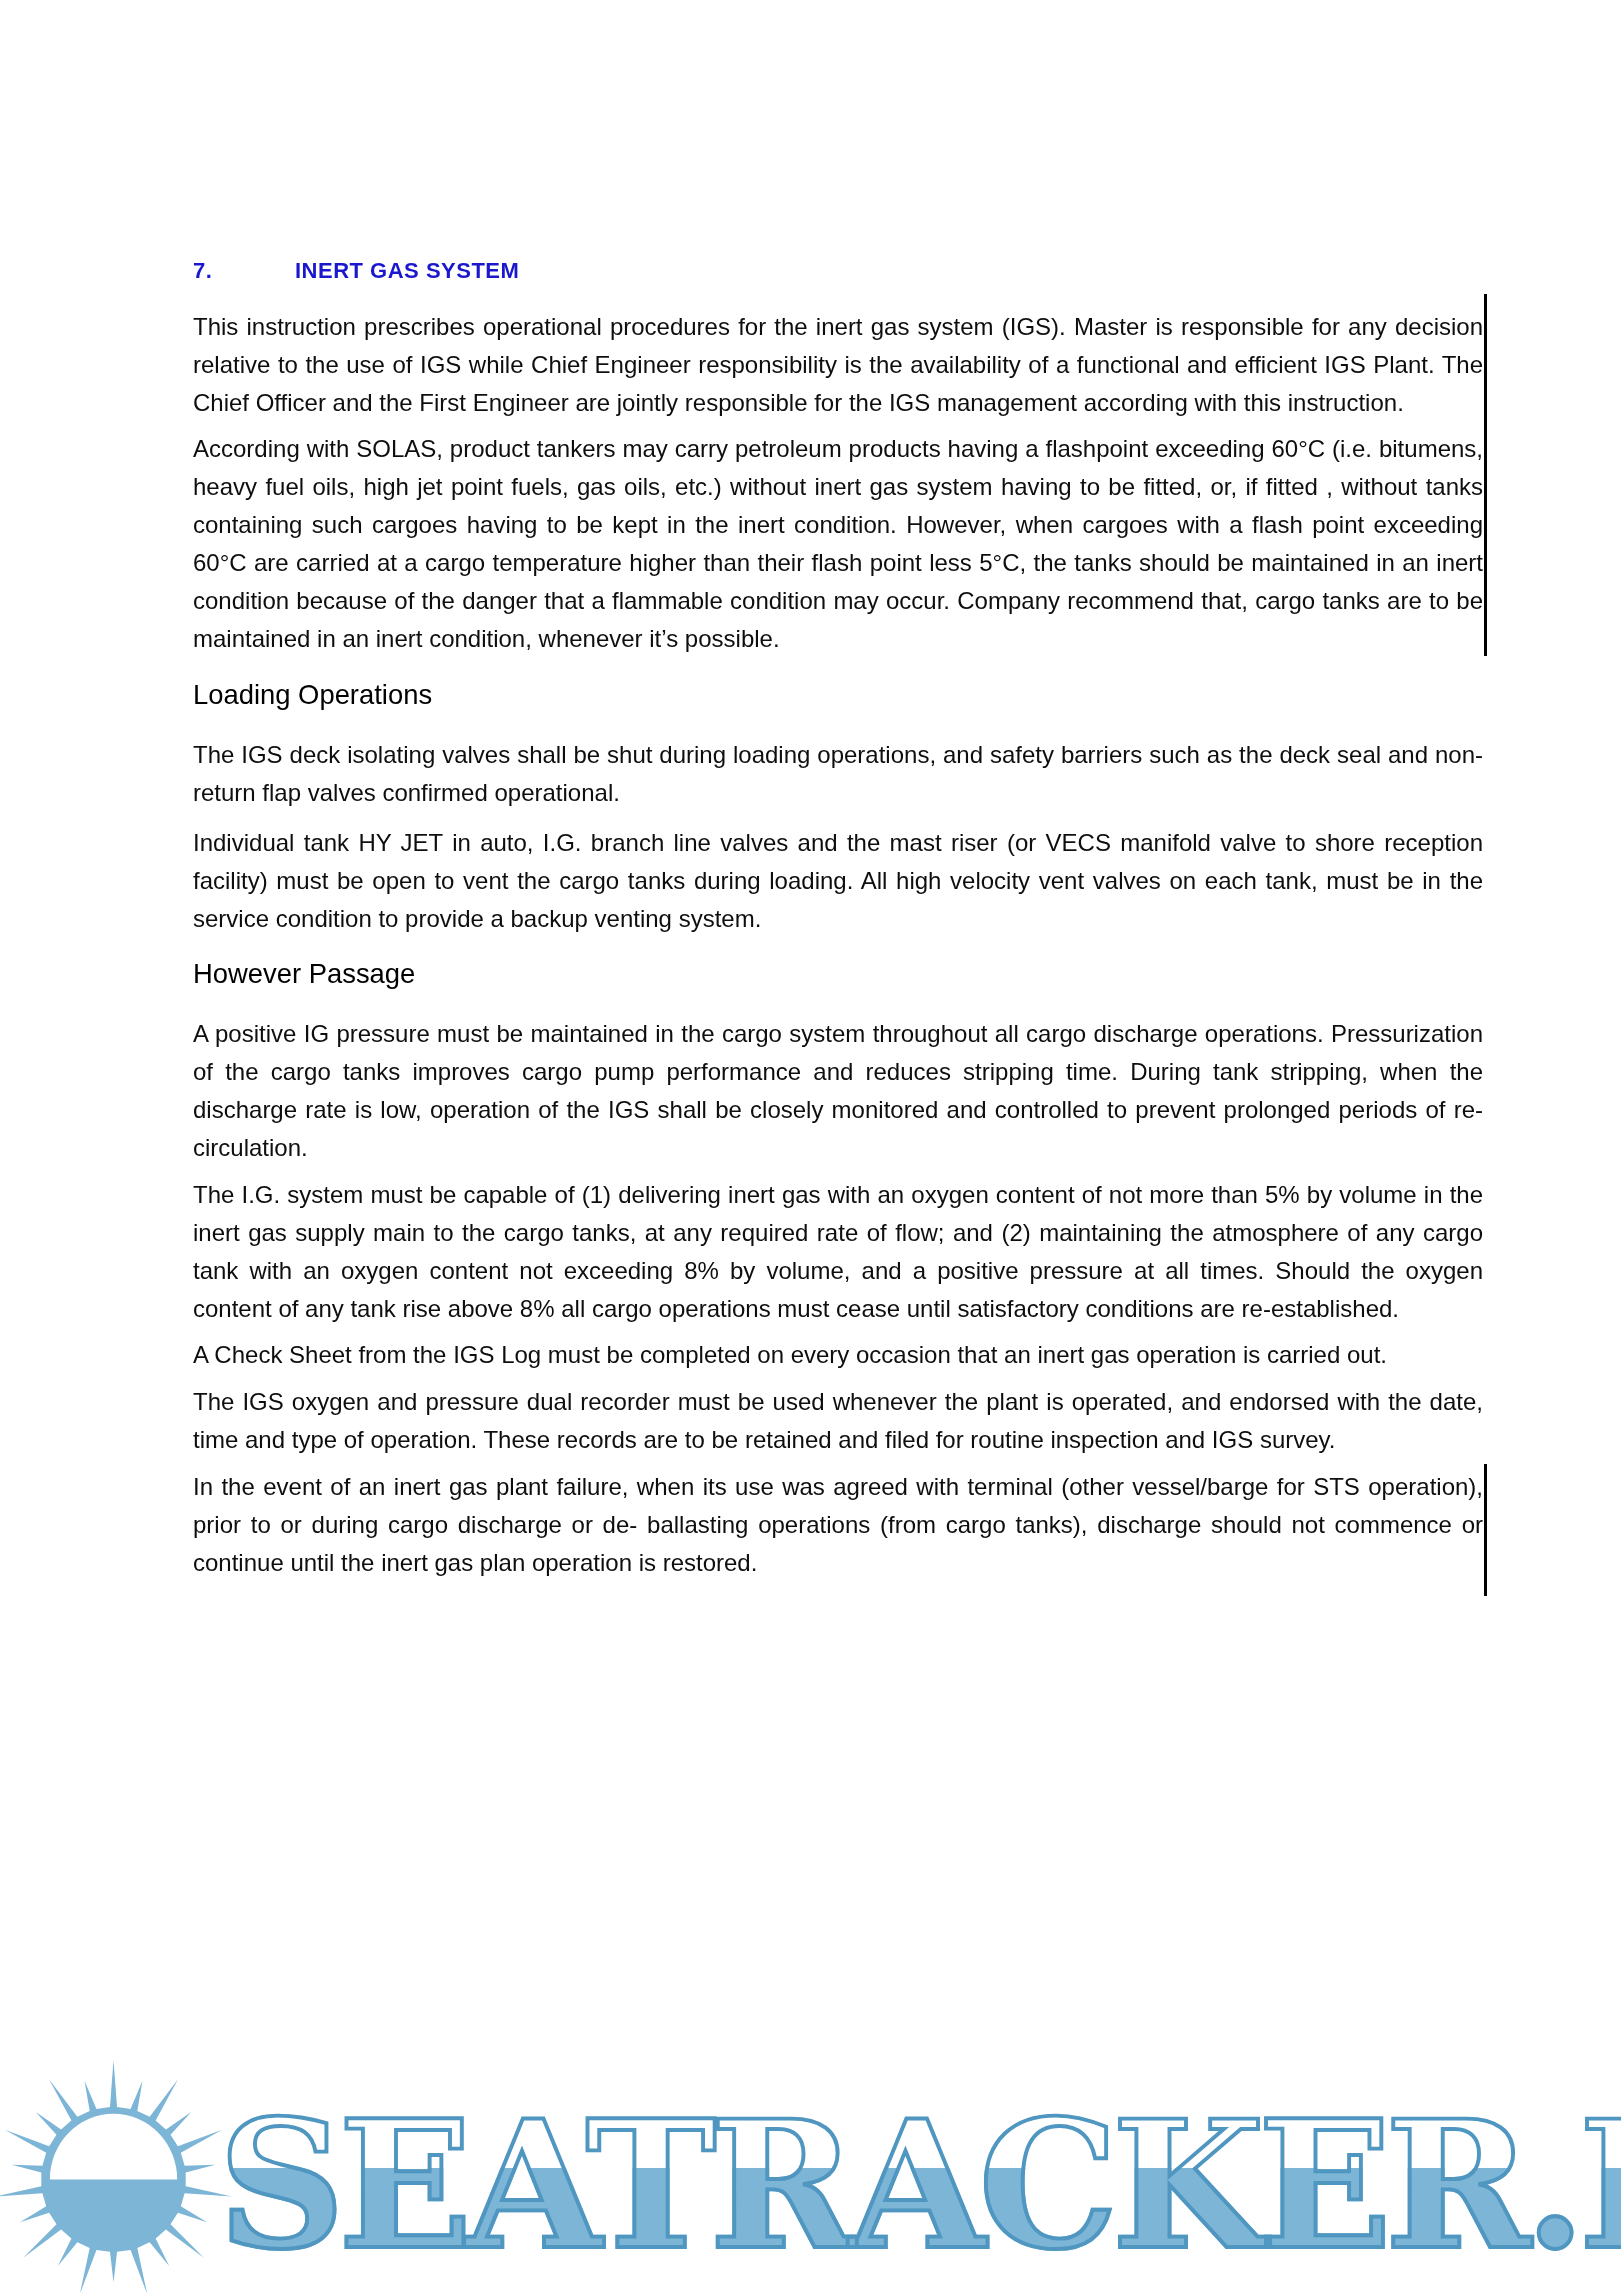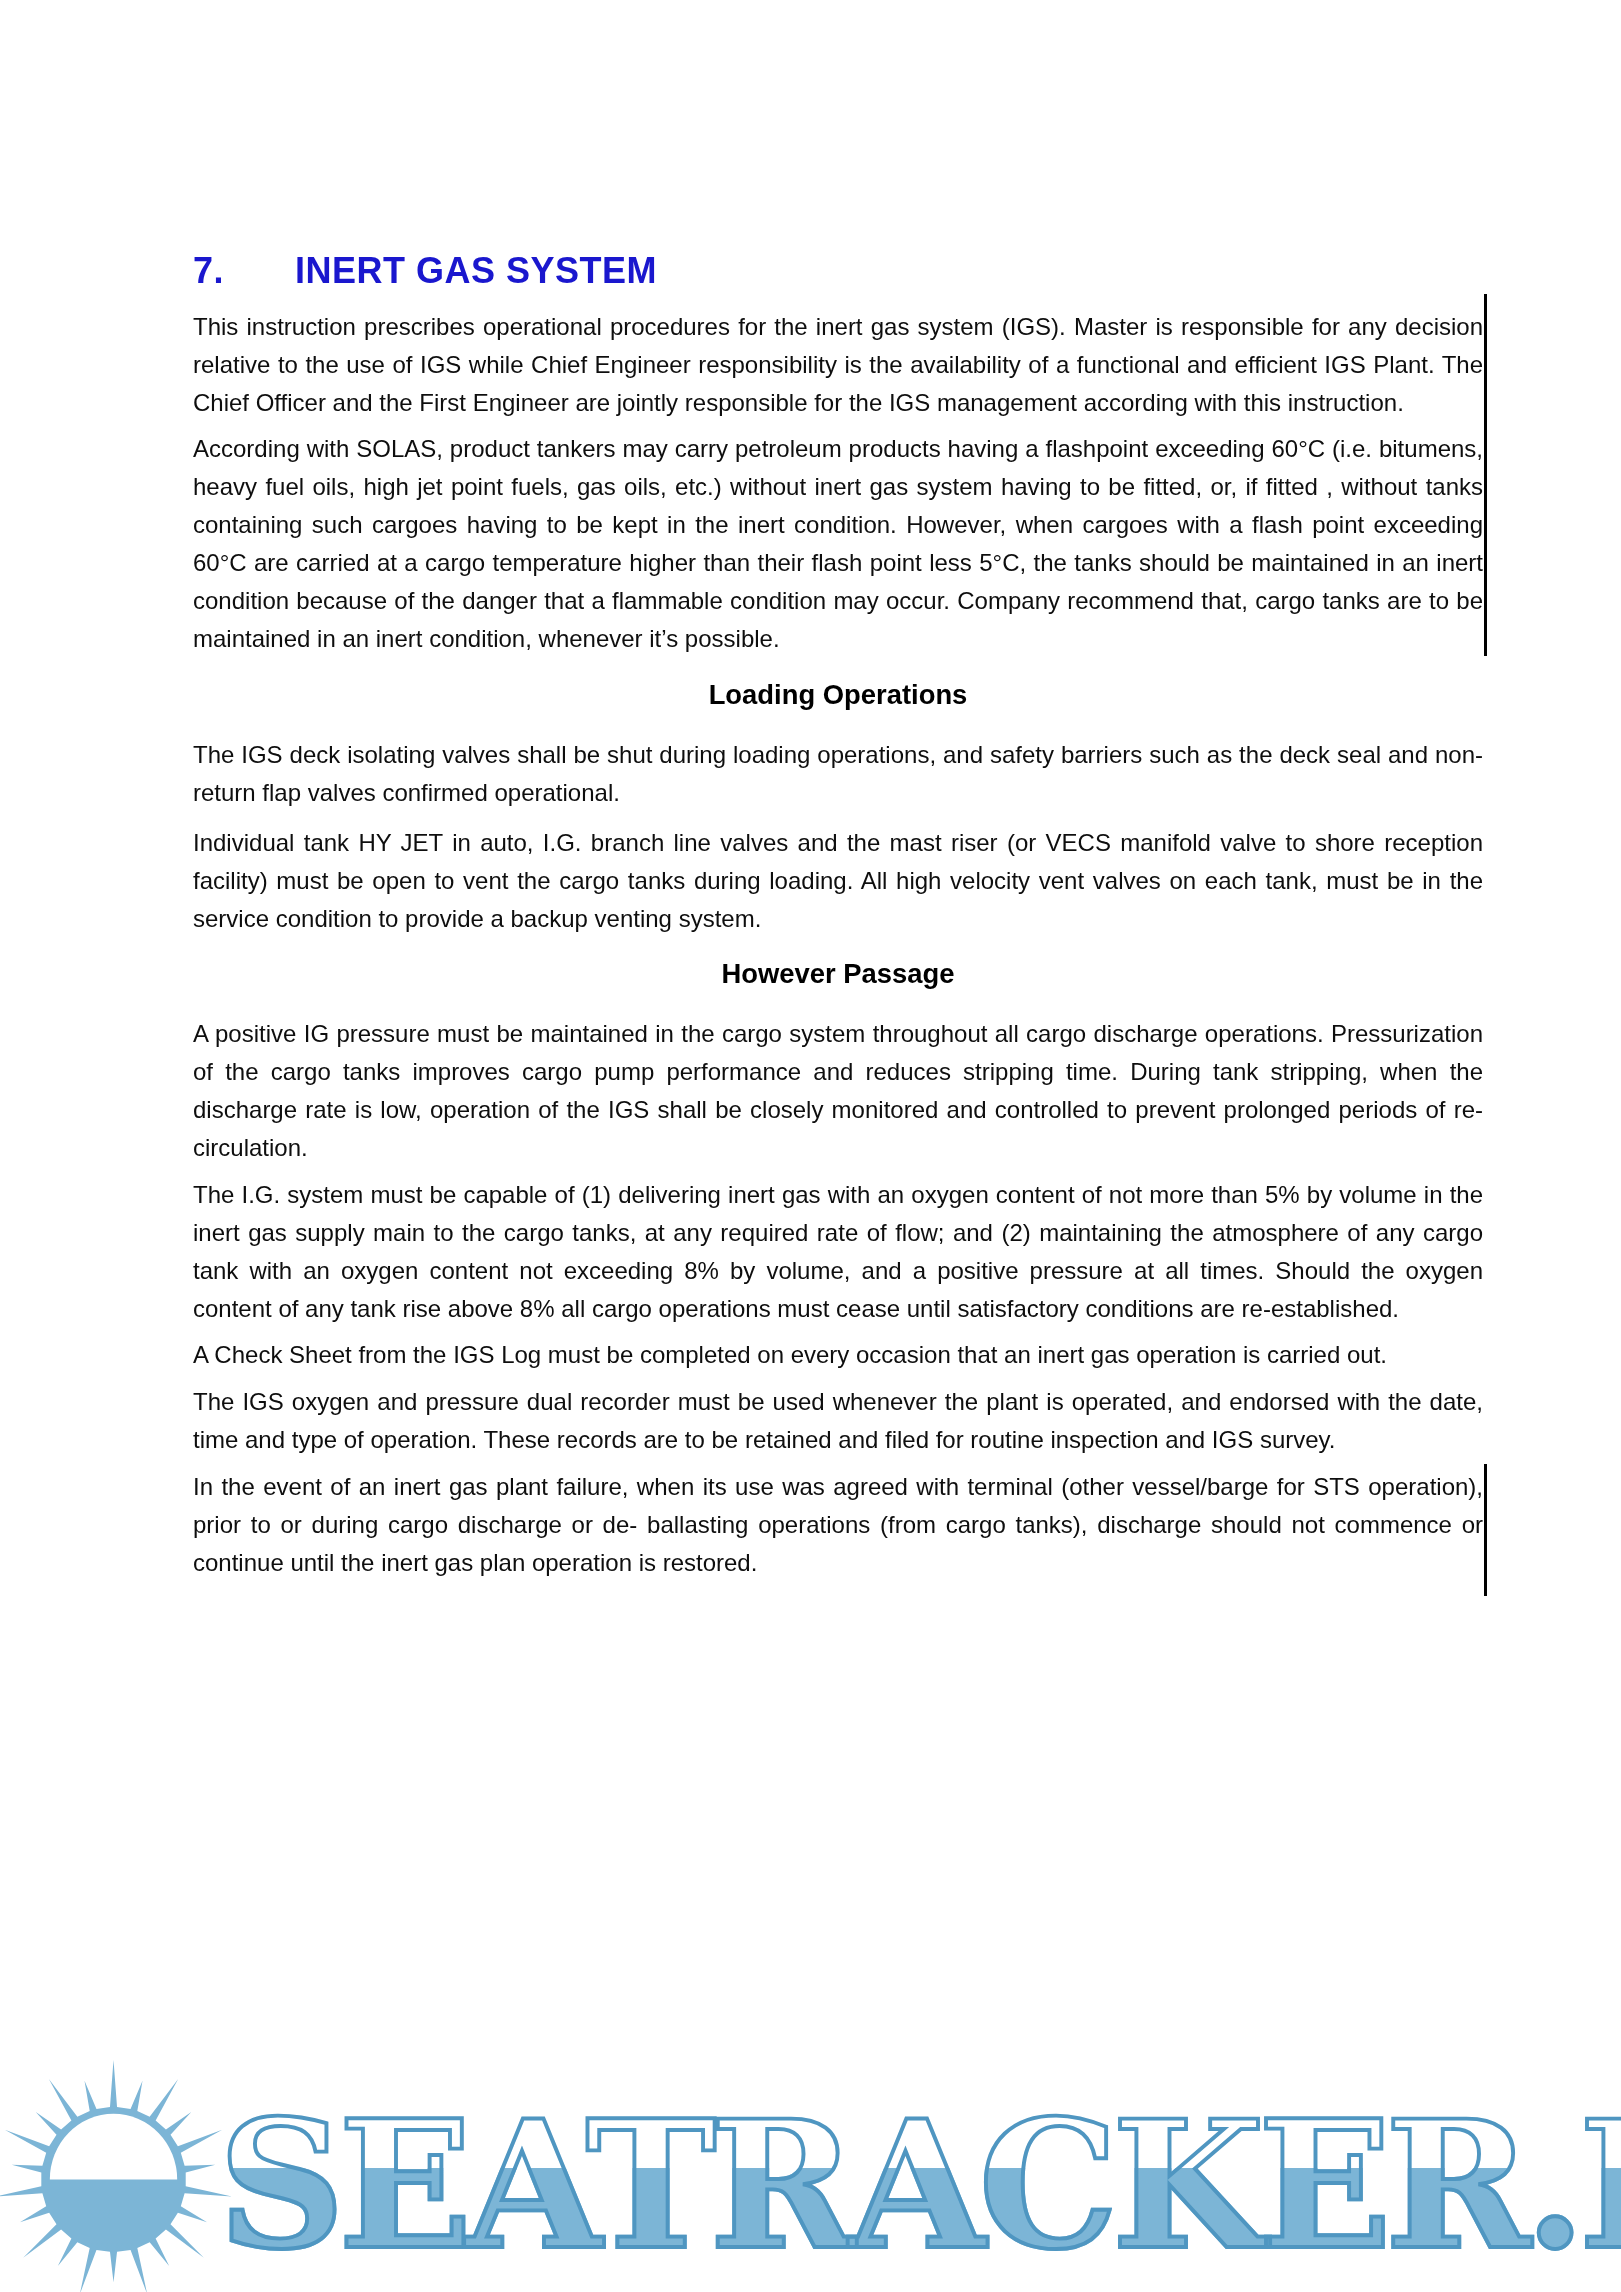--- a/index.html
+++ b/index.html
@@ -6,27 +6,27 @@
   body{
     width:1621px;height:2293px;position:relative;overflow:hidden;
     background:#ffffff;font-family:"Liberation Sans", sans-serif;
   }
   
   .page-text{
     position:absolute;left:193px;top:253px;width:1290px;z-index:2;
     color:#0e0e0e;
   }
   h1{
-    font-size:36px;font-weight:bold;color:#1a17ce;
+    font-size:22px;font-weight:bold;color:#1a17ce;
     margin:0 0 19.6px 0;letter-spacing:0.5px;line-height:35px;
   }
   h1 .h1-num{display:inline-block;width:102px;}
   h2{
-    font-size:27.4px;font-weight:bold;color:#000;
-    margin:17.6px 0 21.6px 0;line-height:38px;text-align:center;
+    font-size:27.4px;font-weight:normal;color:#000;
+    margin:17.6px 0 21.6px 0;line-height:38px;
   }
   p{
     font-size:24px;line-height:38px;text-align:justify;
     margin:0 0 8.8px 0;
   }
   p.no-gap{margin-bottom:12px;}
   
   .cb{position:relative;}
   .cb::after{
     content:"";position:absolute;right:-3.9px;width:2.9px;background:#000;

